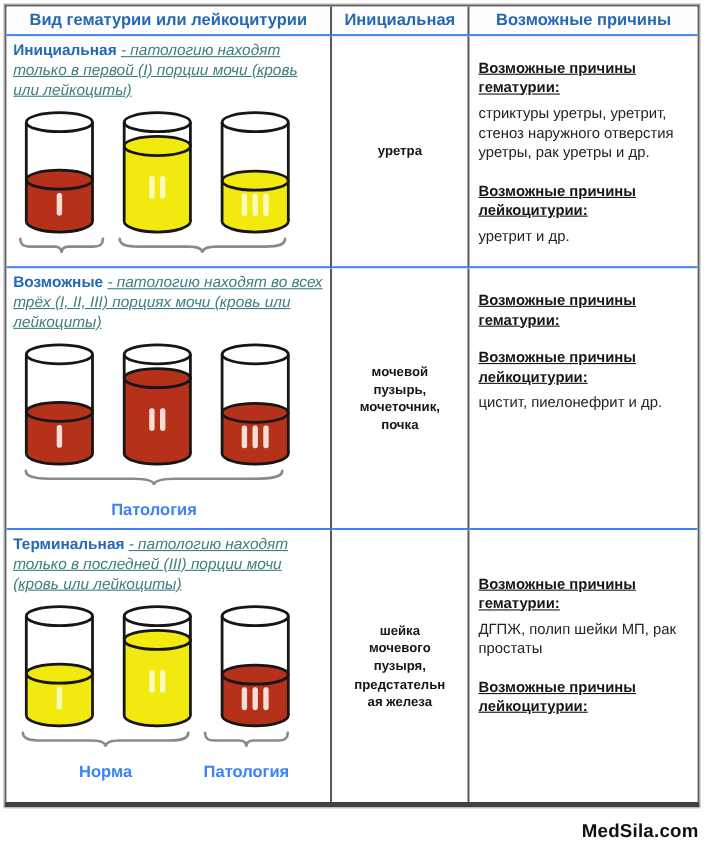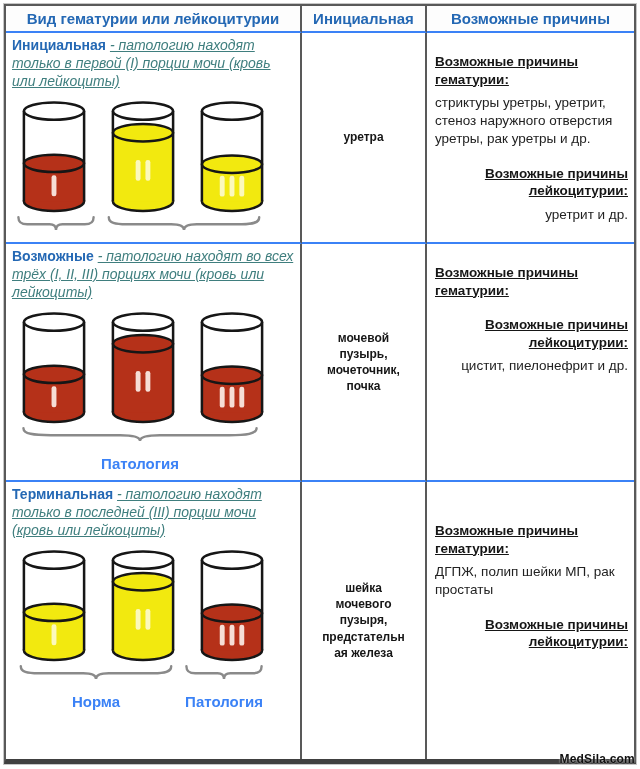--- a/index.html
+++ b/index.html
@@ -5,40 +5,40 @@
   html,body{margin:0;padding:0;background:#ffffff;font-family:"Liberation Sans",sans-serif;}
   .page{position:relative;width:640px;height:769px;background:#fff;box-sizing:border-box;}
   .tbl{position:absolute;left:4px;top:4px;width:632px;box-sizing:border-box;
        border:2px solid #595959;border-bottom:5px solid #404040;outline:1px solid #c6c6c6;
        display:grid;grid-template-columns:296px 125px 1fr;background:#fff;}
   .cell{box-sizing:border-box;border-right:2px solid #595959;border-bottom:2px solid #3b82f6;background:#fff;}
   .cell.last-col{border-right:none;}
   .cell.last-row{border-bottom:none;}
   .hcell{height:27px;display:flex;align-items:center;justify-content:center;
          font-weight:bold;font-size:15px;color:#2468b4;background:#fdfdfd;}
-  .r1{height:211px;} .r2{height:238px;} .r3{height:277px;}
+  .r1{height:211px;} .r2{height:238px;} .r3{height:247px;}
   .typecell{padding:4px 6px 0 6px;}
   .typetitle{font-size:14px;line-height:1.28;}
   .typename{color:#2468b4;font-weight:bold;}
   .typedesc{color:#3f7e7e;font-style:italic;text-decoration:underline;}
   .beakers{display:flex;gap:19px;padding-left:7px;margin-top:9px;width:248px;}
   .beaker{width:70px;height:113px;}
   .beaker svg{display:block;width:100%;height:100%;}
   .braces{display:flex;width:256px;margin-top:2px;}
   .brace-unit{display:flex;flex-direction:column;align-items:center;padding:0 4px;box-sizing:border-box;}
   .brace-svg{width:100%;height:17px;display:block;}
   .brace-label{font-size:15px;font-weight:bold;color:#3b82f6;margin-top:12px;}
   .loccell{display:flex;align-items:center;justify-content:center;text-align:center;
            font-weight:bold;font-size:12px;color:#161616;white-space:pre-line;line-height:1.35;padding:4px;}
   .causecell{padding:8px 6px 0 8px;font-size:13.5px;color:#222;}
   .causecell.p1{padding-top:20px;} .causecell.p2{padding-top:20px;} .causecell.p3{padding-top:40px;}
   .cause-head{font-weight:bold;text-decoration:underline;color:#161616;line-height:1.3;}
   .cause-text{margin-top:6px;line-height:1.32;}
-  .cause-block + .cause-block{margin-top:17px;text-align:right;}
-  .watermark{position:absolute;right:5px;bottom:3px;font-size:12px;font-weight:bold;color:#101010;
+  .cause-block + .cause-block{margin-top:17px;}
+  .watermark{position:absolute;right:5px;bottom:3px;font-size:17px;font-weight:bold;color:#101010;
              text-shadow:0 0 2px #ffffff;letter-spacing:0.2px;}
 </style>
 </head>
 <body>
 
 <div class="page">
   <div class="tbl">
 
     <div class="cell hcell">Вид гематурии или лейкоцитурии</div>
     <div class="cell hcell">Инициальная</div>

